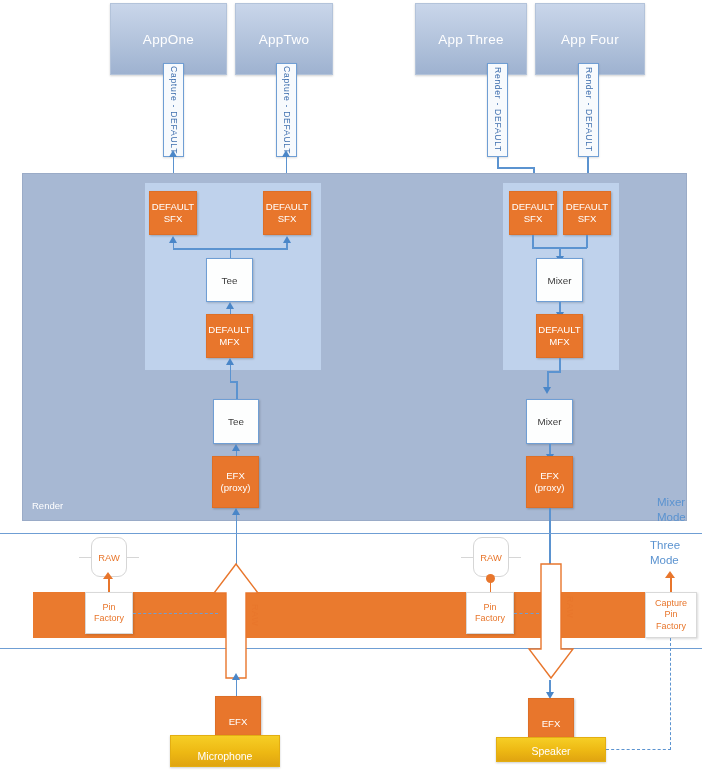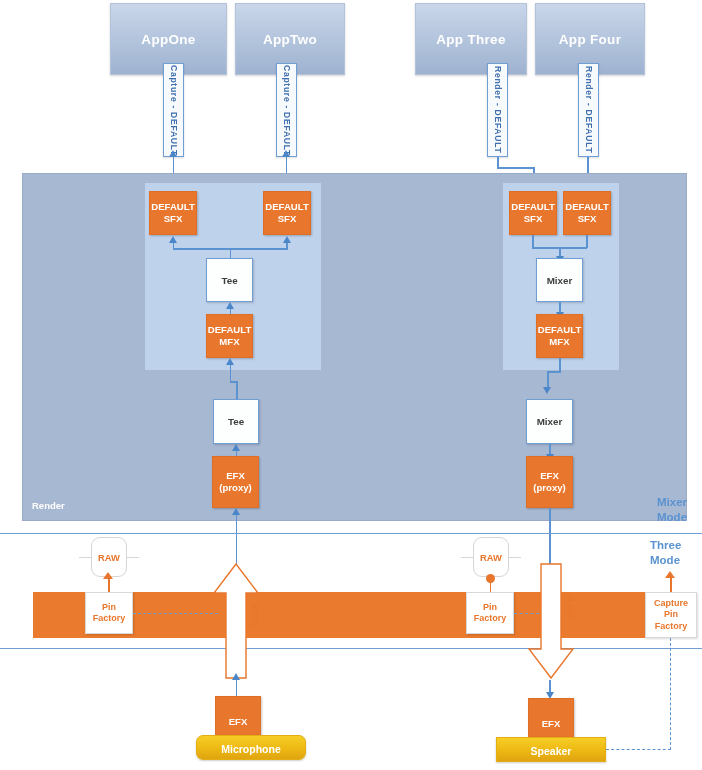--- a/index.html
+++ b/index.html
@@ -1,17 +1,17 @@
 <!DOCTYPE html>
 <html><head>
 <meta charset="utf-8">
 <style>
   html,body{margin:0;padding:0;background:#ffffff;}
   body{font-family:"Liberation Sans",sans-serif;}
-  #stage{position:relative;width:702px;height:770px;overflow:hidden;background:#fff;font-weight:bold;}
+  #stage{position:relative;width:702px;height:770px;overflow:hidden;background:#fff;}
   .abs{position:absolute;box-sizing:border-box;}
 
   
   .appbox{
     background:linear-gradient(to bottom,#c9d6ea 0%,#b6c6de 45%,#9eb2d0 100%);
     border:1px solid #b3c3da;
     display:flex;align-items:center;justify-content:center;
     color:#ffffff;font-size:13.5px;letter-spacing:.3px;
     box-shadow:0 1px 2px rgba(0,0,0,.18);
   }
@@ -108,21 +108,21 @@
   .dash-h-thin{border-top:1.4px dashed #6f9ed4;}
 </style>
 </head>
 <body>
 
 <div id="stage">
 
   <div class="abs appbox" style="left:110px;top:3px;width:117px;height:72px;">
     <span>AppOne</span>
   </div>
-  <div class="abs appbox" style="left:235px;top:3px;width:110px;height:72px;">
+  <div class="abs appbox" style="left:235px;top:3px;width:98px;height:72px;">
     <span>AppTwo</span>
   </div>
   <div class="abs appbox" style="left:535px;top:3px;width:110px;height:72px;">
     <span>App Four</span>
   </div>
   <div class="abs appbox" style="left:415px;top:3px;width:112px;height:72px;">
     <span>App Three</span>
   </div>
 
   <div class="abs vtab" style="left:163px;top:63px;width:21px;height:94px;">
@@ -322,21 +322,21 @@
     </svg>
     <span class="lbl" style="top:34px;">RAW</span>
   </div>
 
   <div class="abs vline" style="left:235.6px;top:680px;height:16px;"></div>
   <div class="abs arrowup" style="left:232px;top:673px;"></div>
 
   <div class="abs orange" style="left:215px;top:696px;width:46px;height:52px;">
     <div>EFX</div>
   </div>
-  <div class="abs device" style="left:196px;top:735px;width:110px;height:25px;border-radius:7px;">
+  <div class="abs device" style="left:170px;top:735px;width:110px;height:32px;">
     <span>Microphone</span>
   </div>
 
   <div class="abs vline" style="left:549.4px;top:680px;height:14px;"></div>
   <div class="abs arrowdn" style="left:545.8px;top:692px;"></div>
 
   <div class="abs orange" style="left:528px;top:698px;width:46px;height:52px;">
     <div>EFX</div>
   </div>
   <div class="abs device" style="left:496px;top:737px;width:110px;height:25px;">

